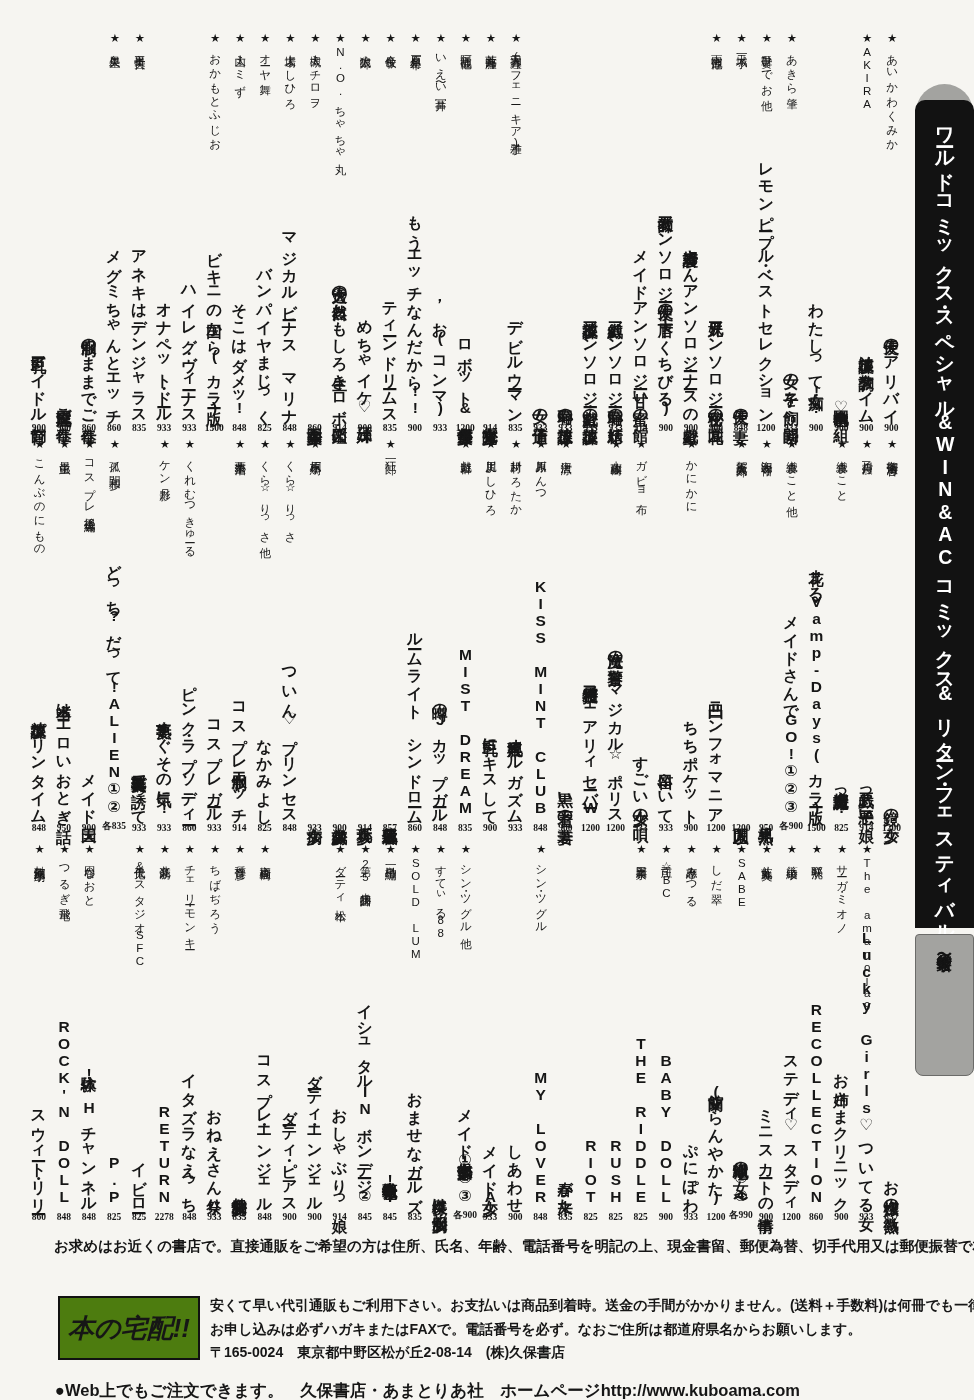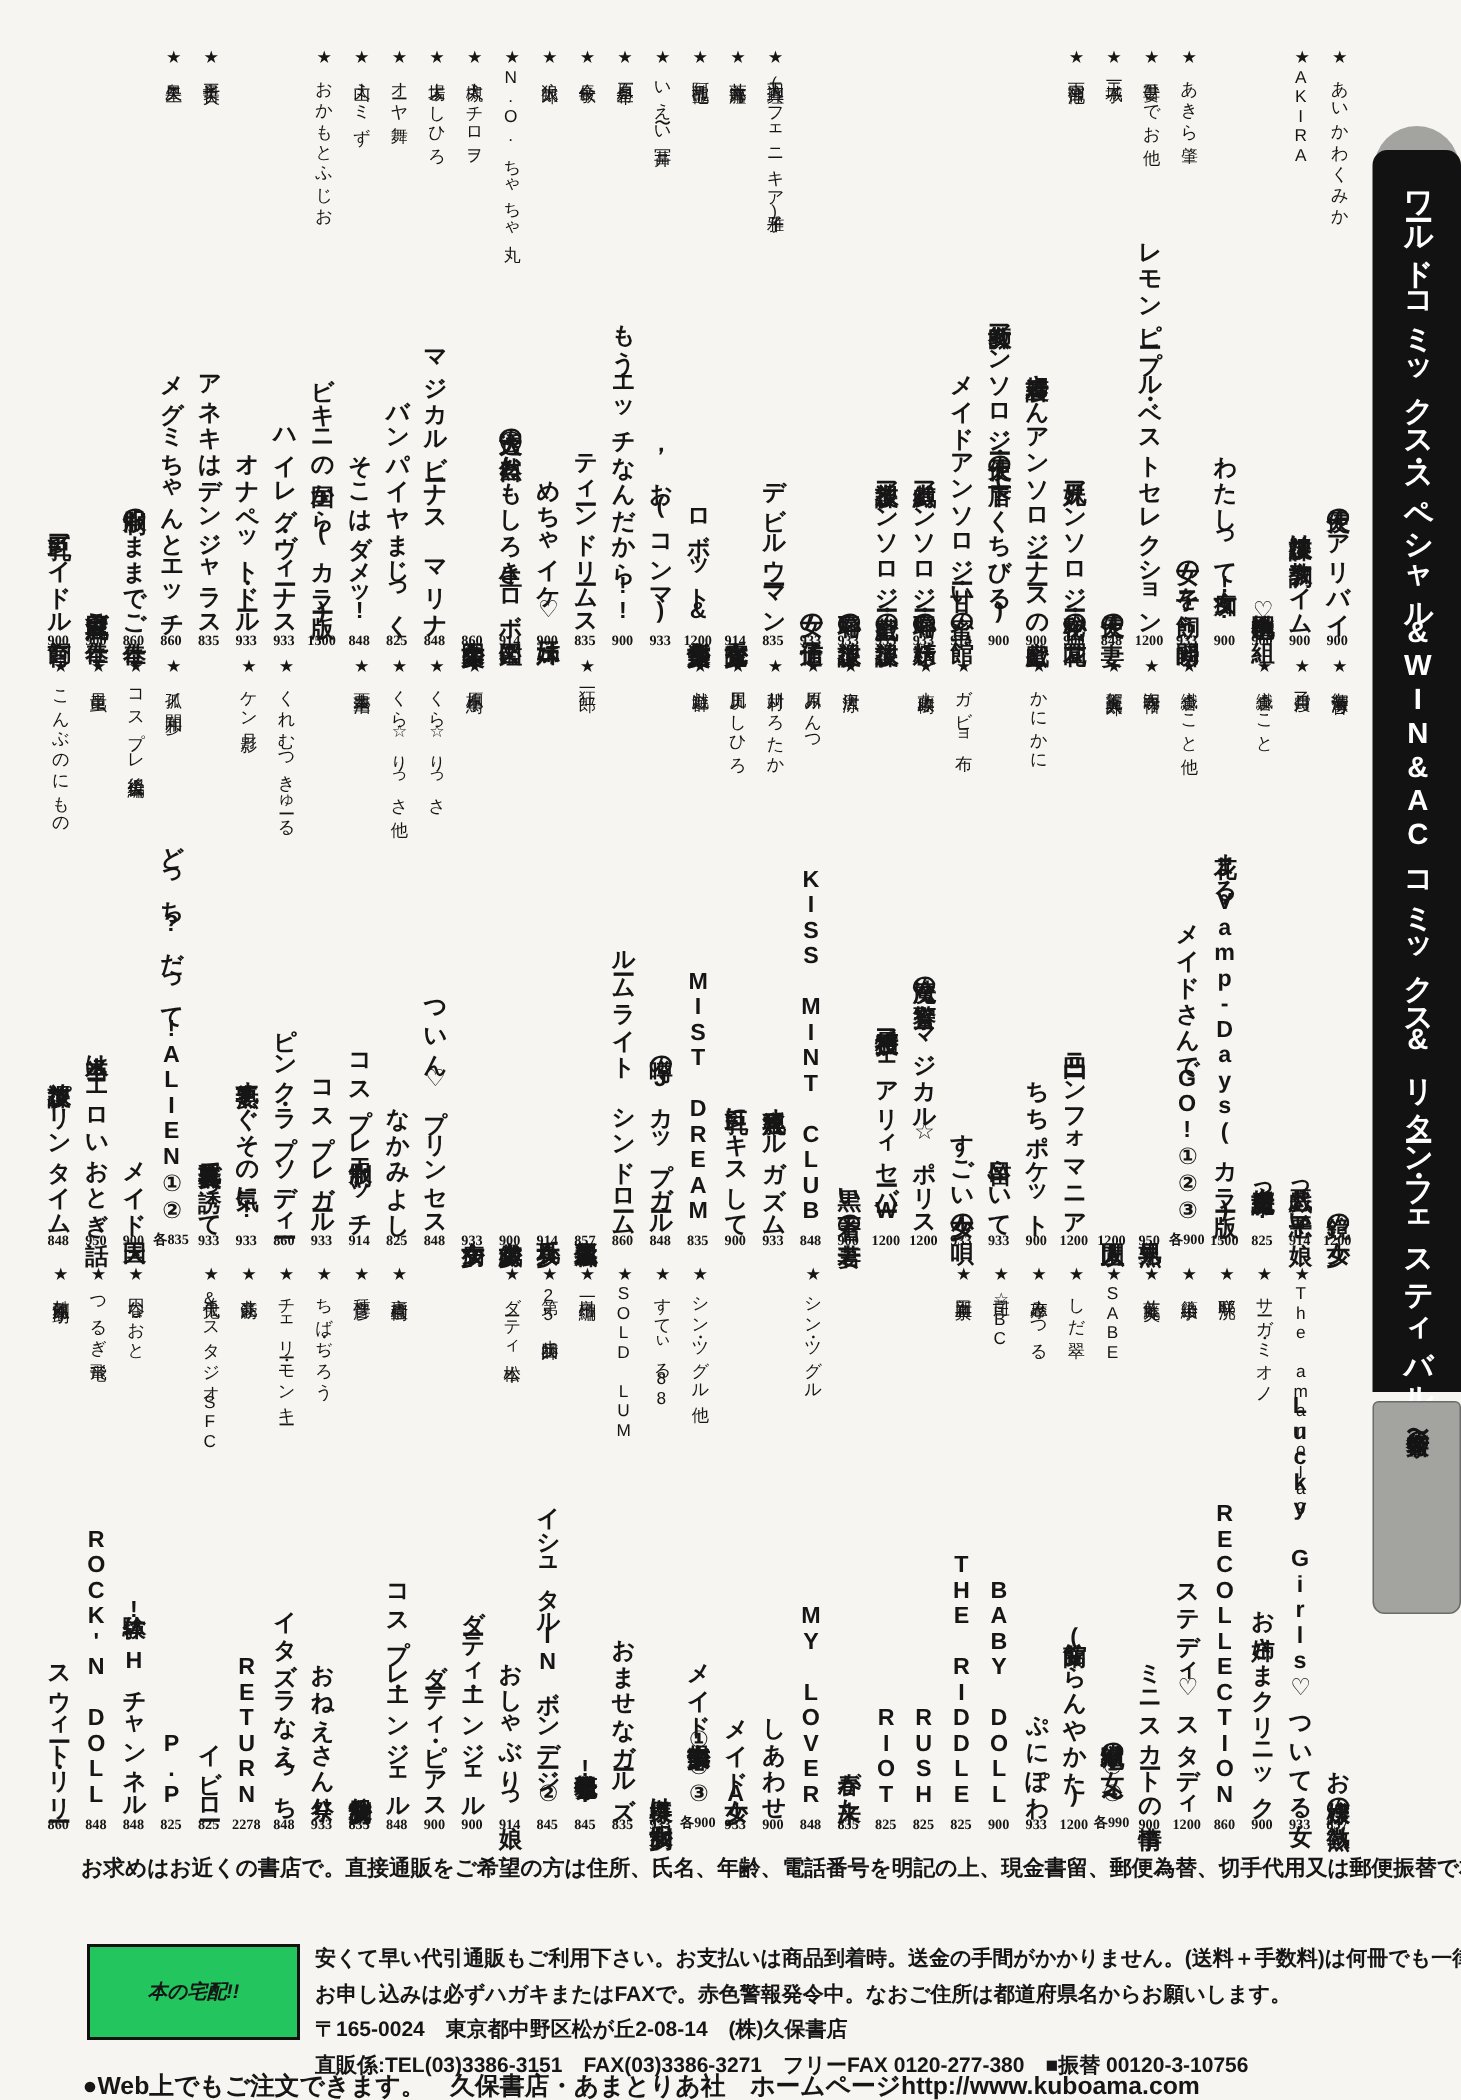--- a/index.html
+++ b/index.html
@@ -40,23 +40,23 @@
     font-size:15.5px;line-height:1;font-weight:bold;
   }
   .price{
     position:absolute;bottom:0;left:-4px;right:-4px;text-align:center;
     font-size:9.5px;font-family:"Liberation Serif","DejaVu Serif",serif;font-weight:bold;
   }
   
   #notes{position:absolute;left:54px;top:1234px;width:880px;font-size:14.5px;font-weight:600;line-height:24px;white-space:nowrap;}
   #delivery-box{
     position:absolute;left:58px;top:1296px;width:138px;height:60px;
-    border:2.5px solid #111;background:#22c55e;
+    border:2.5px solid #111;background:#4d7c0f;
     display:flex;align-items:center;justify-content:center;
-    font-size:13px;font-weight:bold;font-style:italic;white-space:nowrap;
+    font-size:26px;font-weight:bold;font-style:italic;white-space:nowrap;
   }
   #delivery-lines{position:absolute;left:210px;top:1294px;width:760px;font-size:14px;font-weight:600;line-height:23.5px;white-space:nowrap;}
   #web-line{position:absolute;left:55px;top:1380px;font-size:16.5px;font-weight:bold;white-space:nowrap;}
 </style>
 </head>
 <body>
 
 <div id="series-bar">
   <div class="bar-cap"></div>
   <div class="bar-black"></div>
@@ -568,18 +568,17 @@
 <div id="notes">
   <div>お求めはお近くの書店で。直接通販をご希望の方は住所、氏名、年齢、電話番号を明記の上、現金書留、郵便為替、切手代用又は郵便振替で本代＋送料</div>
 </div>
 
 <div id="delivery-box">
   <span>本の宅配!!</span>
 </div>
 
 <div id="delivery-lines">
   <div>安くて早い代引通販もご利用下さい。お支払いは商品到着時。送金の手間がかかりません。(送料＋手数料)は何冊でも一律380円です。</div>
-  <div>お申し込みは必ずハガキまたはFAXで。赤色警報発令中。なおご住所は都道府県名からお願いします。</div>
+  <div>お申し込みは必ずハガキまたはFAXで。電話番号を必ず。なおご住所は都道府県名からお願いします。</div>
   <div>〒165-0024　東京都中野区松が丘2-08-14　(株)久保書店</div>
-  <div>直販係:TEL(03)3386-3151　FAX(03)3386-3271　フリーFAX 0120-277-380　■振替 00120-3-10756</div>
 </div>
 
 <div id="web-line">●Web上でもご注文できます。　久保書店・あまとりあ社　ホームページhttp://www.kuboama.com</div>
 
 </body></html>

